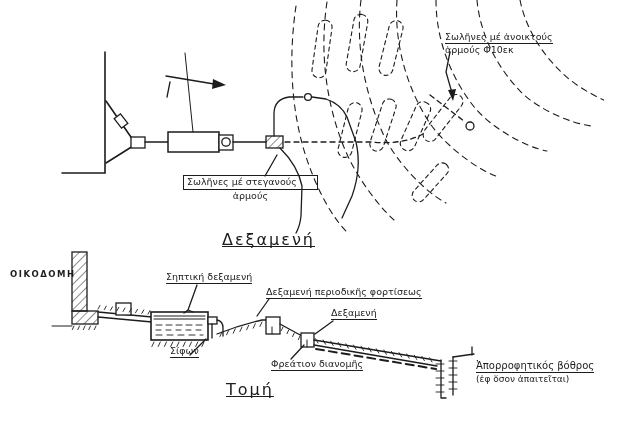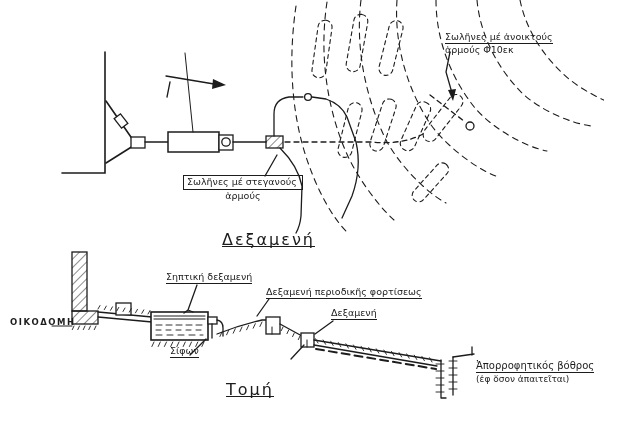--- a/index.html
+++ b/index.html
@@ -1,21 +1,21 @@
 <!DOCTYPE html>
 <html><head>
 <meta charset="utf-8">
 <style>
   html,body{margin:0;padding:0;background:#fff;}
   #canvas{position:relative;width:604px;height:437px;background:#fff;overflow:hidden;
           font-family:"DejaVu Sans",sans-serif;color:#1c1c1c;}
   svg{position:absolute;left:0;top:0;}
   .lbl{position:absolute;font-size:9.5px;line-height:12px;white-space:nowrap;color:#1c1c1c;}
   .ul{border-bottom:1.4px solid #1c1c1c;padding-bottom:0px;display:inline-block;}
-  .boxed{border:1px solid #1c1c1c;padding:0 5px 1px 3px;display:inline-block;}
+  .boxed{border:1px solid #1c1c1c;padding:0 20px 1px 3px;display:inline-block;}
   .title{font-size:16px;letter-spacing:2px;}
   .caps{font-size:8.5px;font-weight:bold;letter-spacing:1.5px;}
   .ctr{display:block;text-align:center;}
 </style>
 </head>
 <body>
 
 <div id="canvas">
 
 <svg width="617" height="437" viewBox="0 0 617 437" fill="none" stroke="#1c1c1c" stroke-width="1.3" stroke-linecap="round">
@@ -141,40 +141,43 @@
 
 <div class="lbl" style="left:183px;top:175px;text-align:center;">
   <span class="boxed">Σωλῆνες μέ στεγανούς</span>
   <span class="ctr">ἁρμούς</span>
 </div>
 
 <div class="lbl title" style="left:222px;top:234px;">
   <span class="ul">Δεξαμενή</span>
 </div>
 
-<div class="lbl caps" style="left:10px;top:268px;margin-top:48px;">
+<div class="lbl caps" style="left:10px;top:268px;">
   <span>ΟΙΚΟΔΟΜΗ</span>
 </div>
 
 <div class="lbl" style="left:266px;top:286px;">
   <span class="ul">Δεξαμενή περιοδικῆς φορτίσεως</span>
 </div>
 
 <div class="lbl" style="left:166px;top:271px;">
   <span class="ul">Σηπτική δεξαμενή</span>
 </div>
 
 <div class="lbl" style="left:331px;top:307px;">
   <span class="ul">Δεξαμενή</span>
 </div>
 
 <div class="lbl" style="left:170px;top:345px;">
   <span class="ul">Σίφων</span>
 </div>
 
+<div class="lbl" style="left:271px;top:358px;">
+  <span class="ul">Φρεάτιον διανομῆς</span>
+</div>
 
 <div class="lbl title" style="left:226px;top:384px;">
   <span class="ul">Τομή</span>
 </div>
 
 <div class="lbl" style="left:476px;top:360px;font-size:10px;">
   <span class="ul">Ἀπορροφητικός βόθρος</span><br>
   <span style="font-size:9px;">(ἐφ ὅσον ἀπαιτεῖται)</span>
 </div>
 

